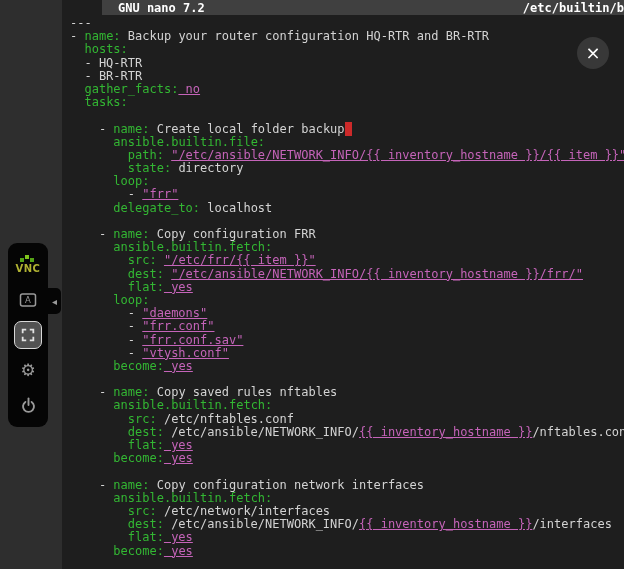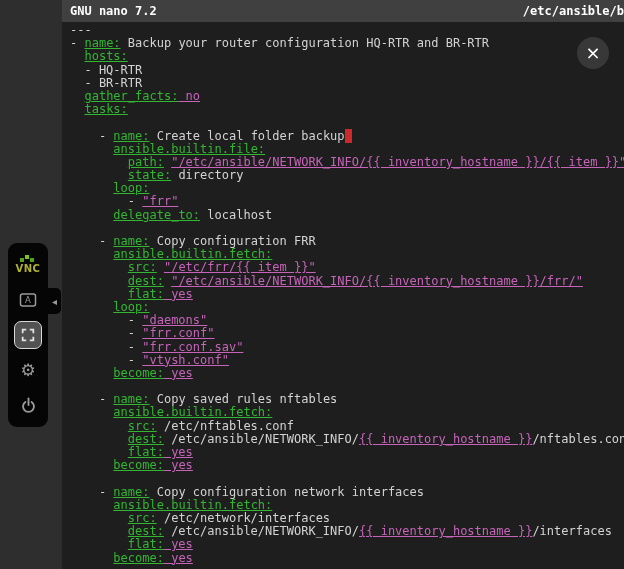--- a/index.html
+++ b/index.html
@@ -23,30 +23,30 @@
            cursor:pointer;color:#9a9a9a;padding:0;}
   .ctl-btn.selected{background:#525252;border:1.5px solid #d8d8d8;border-radius:7px;}
   .gear{font:17px "DejaVu Sans",sans-serif;line-height:1;color:#9a9a9a;}
   .handle{position:absolute;left:48px;top:288px;width:13px;height:26px;background:var(--panel-bg);
           border-radius:0 5px 5px 0;color:#999;display:flex;align-items:center;
           justify-content:center;font-size:10px;cursor:pointer;}
 
   
   .terminal{position:absolute;left:62px;top:0;width:562px;height:569px;
             background:var(--terminal-bg);overflow:hidden;}
-  .nano-titlebar{height:22px;background:var(--titlebar-bg);color:#fff;
+  .nano-titlebar{height:15px;background:var(--titlebar-bg);color:#fff;
             display:flex;justify-content:space-between;align-items:center;
             font:bold 12px "DejaVu Sans Mono","Liberation Mono",monospace;
-            padding-left:8px;white-space:nowrap;overflow:hidden;}
+            padding-left:16px;white-space:nowrap;overflow:hidden;margin-left:40px;}
   .editor{padding:2px 0 0 8px;font:12px "DejaVu Sans Mono","Liberation Mono",monospace;
           line-height:13.2px;white-space:pre;color:var(--c-plain);overflow:hidden;
           width:100%;height:554px;cursor:text;}
   .code-line{height:13.2px;}
   .tok-p{color:var(--c-plain);}
-  .tok-k{color:var(--c-key);text-decoration:underline;}
+  .tok-k{color:var(--c-key);}
   .tok-s{color:var(--c-str);text-decoration:underline;}
   .tok-c{background:var(--c-cursor);color:var(--c-cursor);}
 
   
   .close-overlay{position:absolute;left:577px;top:37px;width:32px;height:32px;
             border-radius:50%;background:#383838;color:#fff;border:none;cursor:pointer;
             display:flex;align-items:center;justify-content:center;
             font:18px "DejaVu Sans",sans-serif;line-height:1;}
 </style>
 </head>
@@ -94,21 +94,21 @@
     </div>
 
     <div class="handle">
       <span>◂</span>
     </div>
   </div>
 
   <div class="terminal">
     <div class="nano-titlebar">
       <span class="tb-app">GNU nano 7.2</span>
-      <span class="tb-file">/etc/ansible/b</span>
+      <span class="tb-file">/etc/builtin/b</span>
     </div>
     <div class="editor"><div class="code-line"><span class="tok-p">---</span></div><div class="code-line"><span class="tok-p">- </span><span class="tok-k">name:</span><span class="tok-p"> Backup your router configuration HQ-RTR and BR-RTR</span></div><div class="code-line"><span class="tok-p">  </span><span class="tok-k">hosts:</span></div><div class="code-line"><span class="tok-p">  - HQ-RTR</span></div><div class="code-line"><span class="tok-p">  - BR-RTR</span></div><div class="code-line"><span class="tok-p">  </span><span class="tok-k">gather_facts:</span><span class="tok-s"> no</span></div><div class="code-line"><span class="tok-p">  </span><span class="tok-k">tasks:</span></div><div class="code-line">&nbsp;</div><div class="code-line"><span class="tok-p">    - </span><span class="tok-k">name:</span><span class="tok-p"> Create local folder backup</span><span class="tok-c"> </span></div><div class="code-line"><span class="tok-p">      </span><span class="tok-k">ansible.builtin.file:</span></div><div class="code-line"><span class="tok-p">        </span><span class="tok-k">path:</span><span class="tok-p"> </span><span class="tok-s">"/etc/ansible/NETWORK_INFO/{{ inventory_hostname }}/{{ item }}"</span></div><div class="code-line"><span class="tok-p">        </span><span class="tok-k">state:</span><span class="tok-p"> directory</span></div><div class="code-line"><span class="tok-p">      </span><span class="tok-k">loop:</span></div><div class="code-line"><span class="tok-p">        - </span><span class="tok-s">"frr"</span></div><div class="code-line"><span class="tok-p">      </span><span class="tok-k">delegate_to:</span><span class="tok-p"> localhost</span></div><div class="code-line">&nbsp;</div><div class="code-line"><span class="tok-p">    - </span><span class="tok-k">name:</span><span class="tok-p"> Copy configuration FRR</span></div><div class="code-line"><span class="tok-p">      </span><span class="tok-k">ansible.builtin.fetch:</span></div><div class="code-line"><span class="tok-p">        </span><span class="tok-k">src:</span><span class="tok-p"> </span><span class="tok-s">"/etc/frr/{{ item }}"</span></div><div class="code-line"><span class="tok-p">        </span><span class="tok-k">dest:</span><span class="tok-p"> </span><span class="tok-s">"/etc/ansible/NETWORK_INFO/{{ inventory_hostname }}/frr/"</span></div><div class="code-line"><span class="tok-p">        </span><span class="tok-k">flat:</span><span class="tok-s"> yes</span></div><div class="code-line"><span class="tok-p">      </span><span class="tok-k">loop:</span></div><div class="code-line"><span class="tok-p">        - </span><span class="tok-s">"daemons"</span></div><div class="code-line"><span class="tok-p">        - </span><span class="tok-s">"frr.conf"</span></div><div class="code-line"><span class="tok-p">        - </span><span class="tok-s">"frr.conf.sav"</span></div><div class="code-line"><span class="tok-p">        - </span><span class="tok-s">"vtysh.conf"</span></div><div class="code-line"><span class="tok-p">      </span><span class="tok-k">become:</span><span class="tok-s"> yes</span></div><div class="code-line">&nbsp;</div><div class="code-line"><span class="tok-p">    - </span><span class="tok-k">name:</span><span class="tok-p"> Copy saved rules nftables</span></div><div class="code-line"><span class="tok-p">      </span><span class="tok-k">ansible.builtin.fetch:</span></div><div class="code-line"><span class="tok-p">        </span><span class="tok-k">src:</span><span class="tok-p"> /etc/nftables.conf</span></div><div class="code-line"><span class="tok-p">        </span><span class="tok-k">dest:</span><span class="tok-p"> /etc/ansible/NETWORK_INFO/</span><span class="tok-s">{{ inventory_hostname }}</span><span class="tok-p">/nftables.conf</span></div><div class="code-line"><span class="tok-p">        </span><span class="tok-k">flat:</span><span class="tok-s"> yes</span></div><div class="code-line"><span class="tok-p">      </span><span class="tok-k">become:</span><span class="tok-s"> yes</span></div><div class="code-line">&nbsp;</div><div class="code-line"><span class="tok-p">    - </span><span class="tok-k">name:</span><span class="tok-p"> Copy configuration network interfaces</span></div><div class="code-line"><span class="tok-p">      </span><span class="tok-k">ansible.builtin.fetch:</span></div><div class="code-line"><span class="tok-p">        </span><span class="tok-k">src:</span><span class="tok-p"> /etc/network/interfaces</span></div><div class="code-line"><span class="tok-p">        </span><span class="tok-k">dest:</span><span class="tok-p"> /etc/ansible/NETWORK_INFO/</span><span class="tok-s">{{ inventory_hostname }}</span><span class="tok-p">/interfaces</span></div><div class="code-line"><span class="tok-p">        </span><span class="tok-k">flat:</span><span class="tok-s"> yes</span></div><div class="code-line"><span class="tok-p">      </span><span class="tok-k">become:</span><span class="tok-s"> yes</span></div></div>
   </div>
 
   <button class="close-overlay">
     <span>×</span>
   </button>
 
 </div>
 

